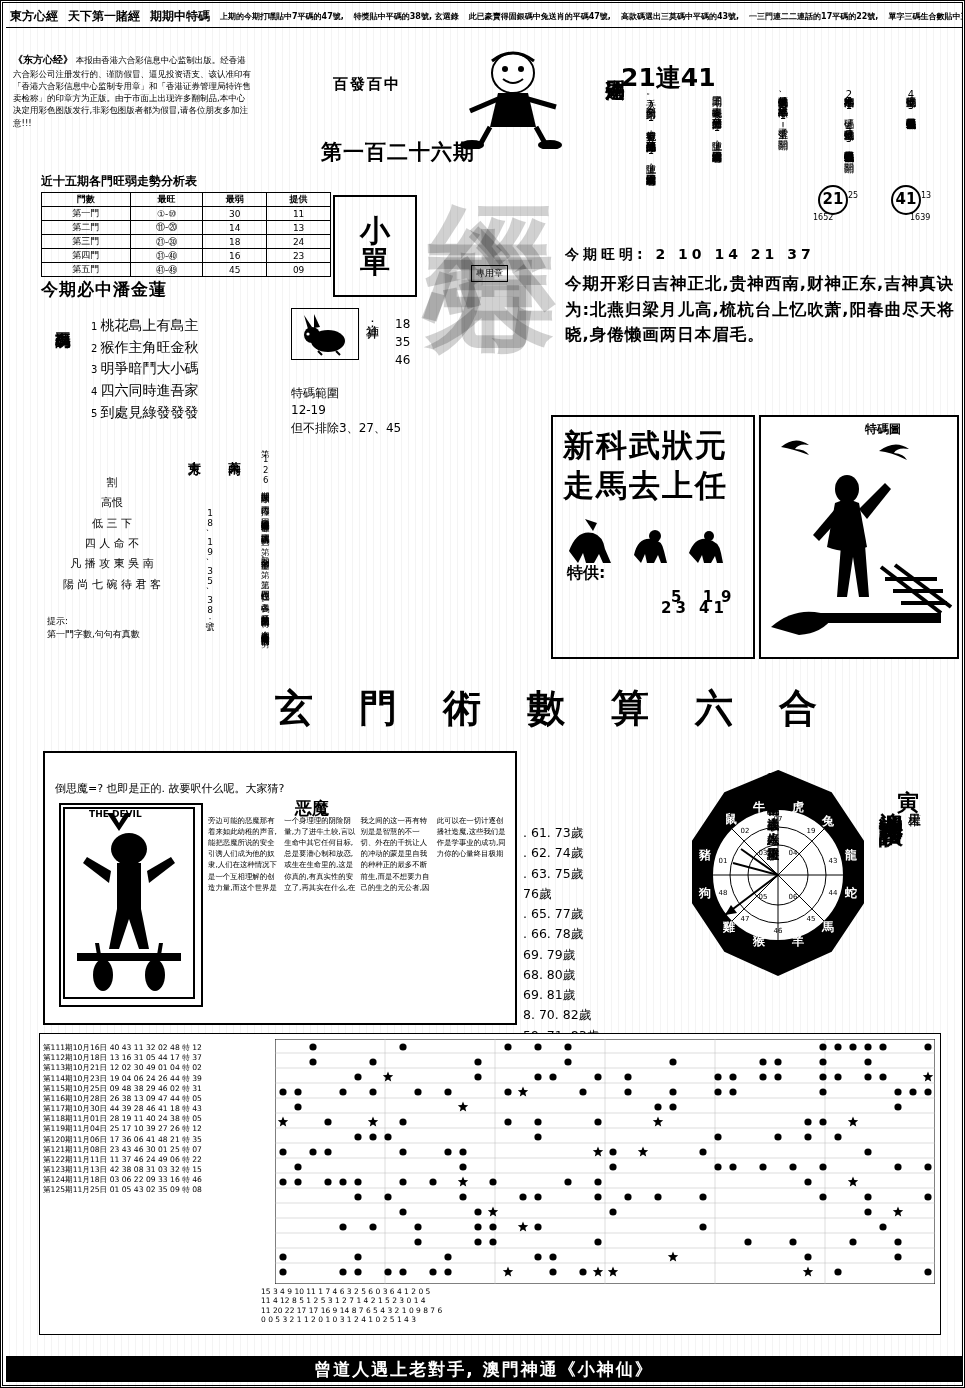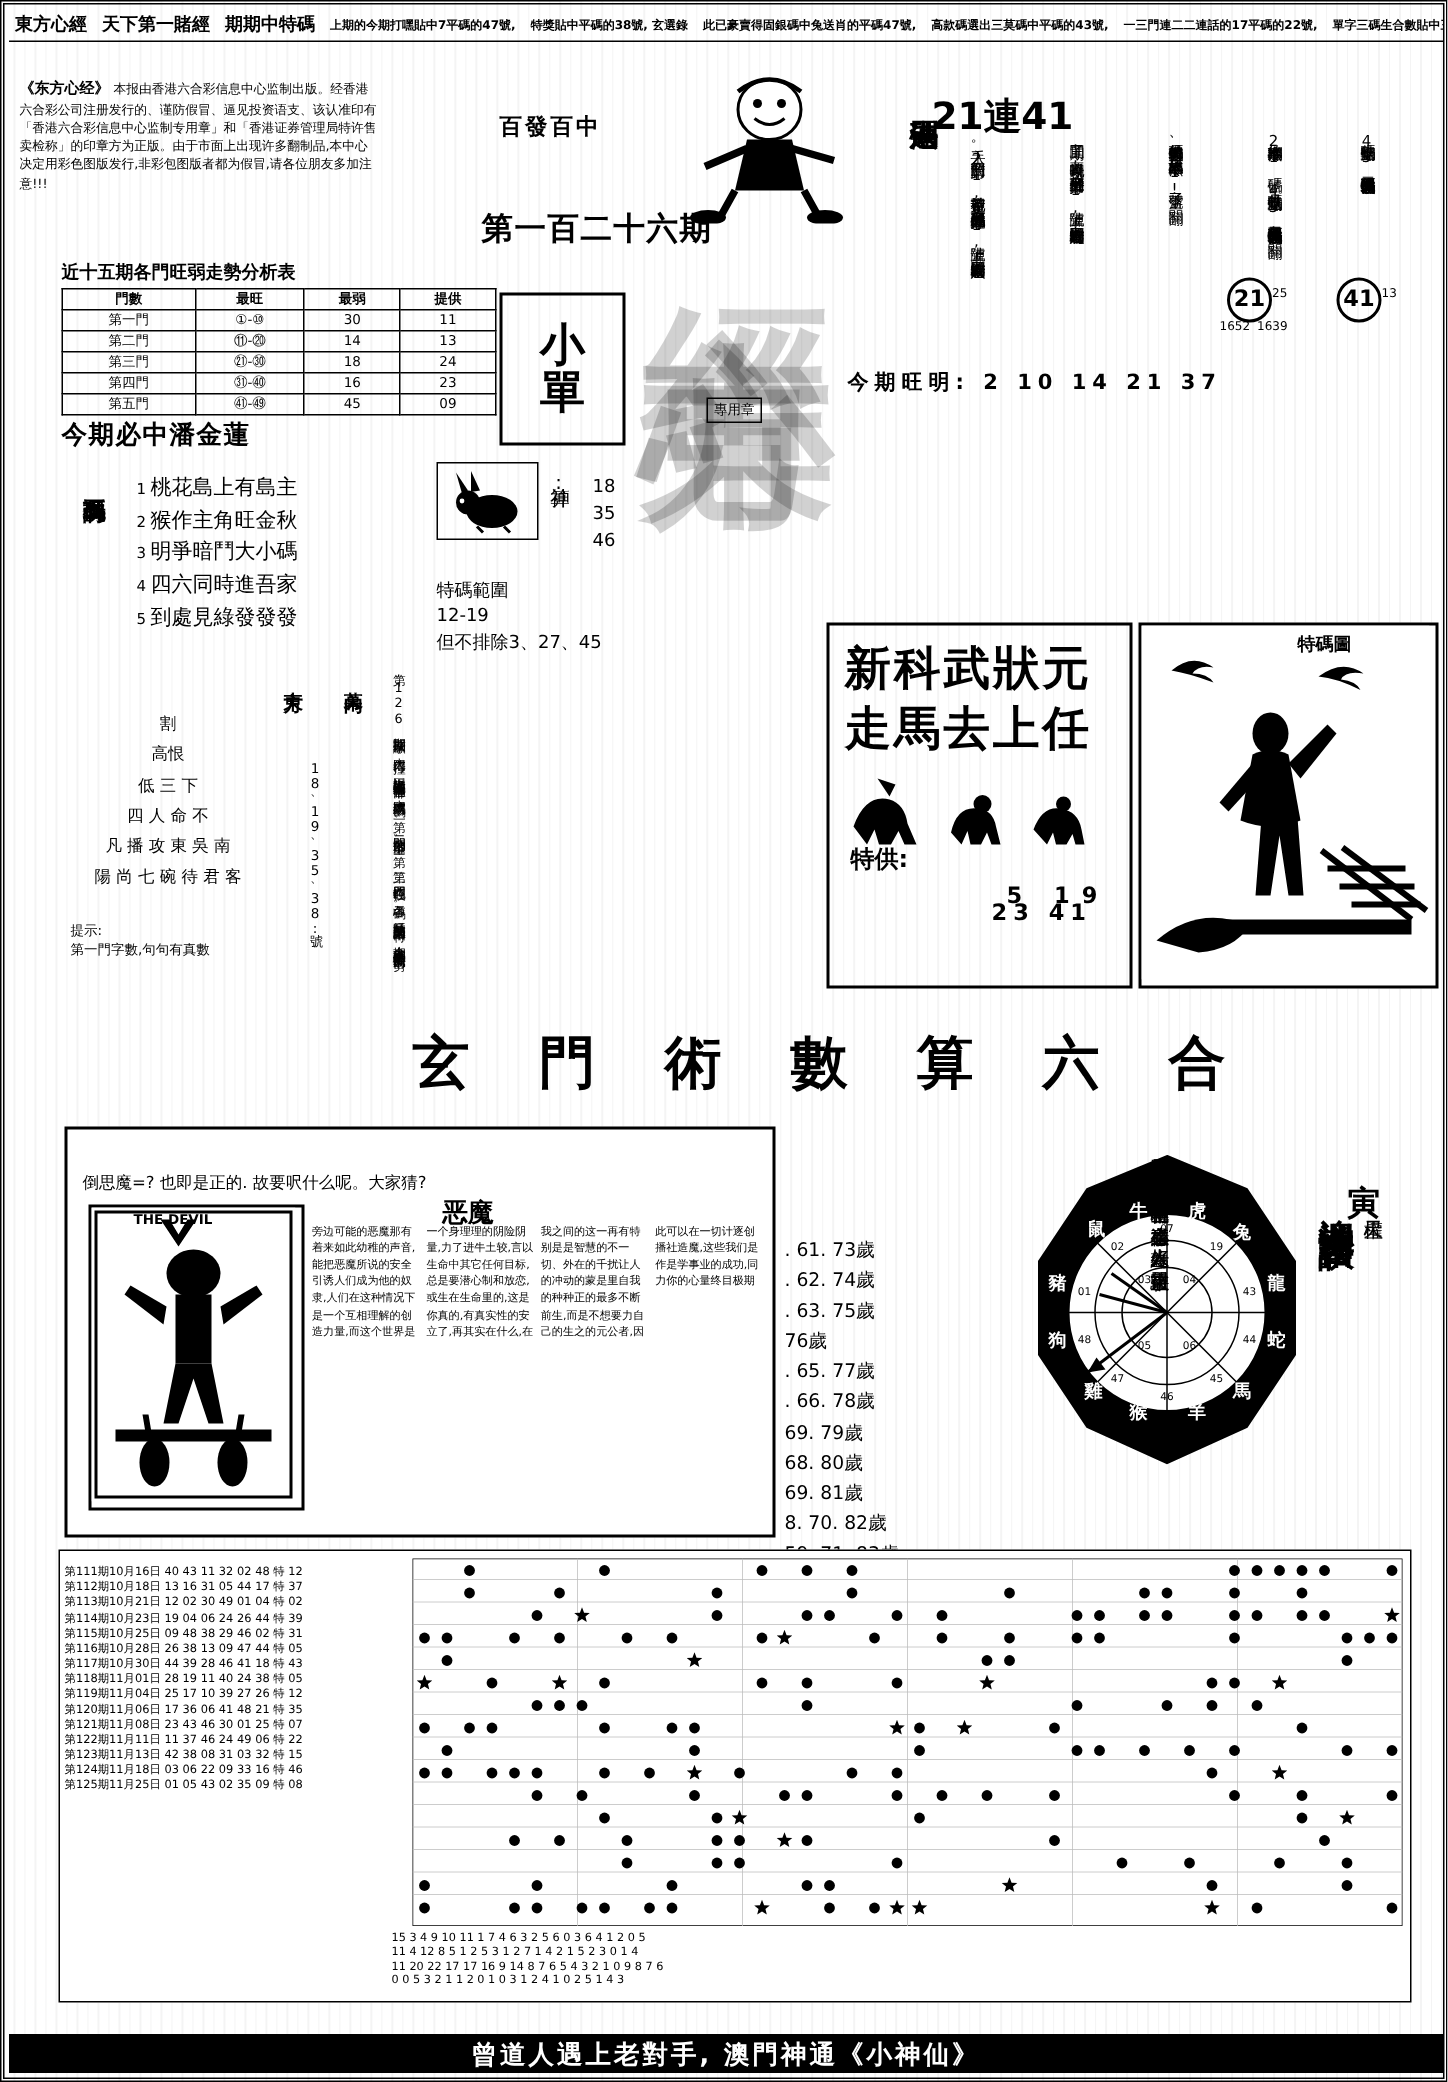--- a/index.html
+++ b/index.html
@@ -84,21 +84,21 @@
   #rcol3{left:772px;top:86px;font-size:10px;line-height:1.45;}
   #rcol4{left:838px;top:86px;font-size:10px;line-height:1.45;}
   #rcol5{left:900px;top:86px;font-size:10px;line-height:1.45;}
   .bigball{position:absolute;width:26px;height:26px;border:2px solid #000;border-radius:50%;
     font-size:15px;font-weight:bold;text-align:center;line-height:24px;}
   #ball1{left:815px;top:182px;}
   #ball2{left:888px;top:182px;}
   #ballnote1{left:845px;top:188px;font-size:8px;}
   #ballnote2{left:918px;top:188px;font-size:8px;}
   #ballsub1{left:810px;top:210px;font-size:8px;}
-  #ballsub2{left:835px;top:210px;font-size:8px;}
+  #ballsub2{left:907px;top:210px;font-size:8px;}
   #wangma{left:562px;top:243px;font-size:14px;font-weight:bold;letter-spacing:4px;}
   #fortune{left:562px;top:268px;width:395px;font-size:16.5px;line-height:1.55;font-weight:bold;letter-spacing:1px;}
   
   #wzBox{left:548px;top:412px;width:200px;height:240px;border:2px solid #000;}
   #wzT1{left:560px;top:422px;font-size:31px;font-weight:bold;letter-spacing:2px;}
   #wzT2{left:560px;top:462px;font-size:31px;font-weight:bold;letter-spacing:2px;}
   #wzTe{left:564px;top:560px;font-size:16px;font-weight:bold;}
   #wzN1{left:668px;top:585px;font-size:15px;font-weight:bold;letter-spacing:8px;}
   #wzN2{left:658px;top:596px;font-size:15px;font-weight:bold;letter-spacing:4px;}
   
@@ -291,20 +291,21 @@
   <div class="bigball" id="ball2">41</div>
   <div class="abs" id="ballnote1">25</div>
   <div class="abs" id="ballnote2">13</div>
   <div class="abs" id="ballsub1">1652</div>
   <div class="abs" id="ballsub2">1639</div>
 
   <div class="abs" id="wangma">
     <span>今期旺明:</span>
     <span>2    10    14    21    37</span>
   </div>
+  <div class="abs" id="fortune">今期开彩日吉神正北,贵神西南,财神正东,吉神真诀为:北燕归梁月儿高,梳杭台上忆吹萧,阳春曲尽天将晓,身倦懒画两日本眉毛。</div>
 
   <div class="abs" id="wzBox"></div>
   <div class="abs" id="wzT2">走馬去上任</div>
   <div class="abs" id="wzT1">新科武狀元</div>
   <svg class="abs" style="left:556px;top:500px;" width="190" height="70">
     <path d="M10 48 q8 -22 24 -18 q10 3 12 16 l6 14 h-8 l-4 -9 -5 9 h-8 l-3 -10 -5 10 z" fill="#000"></path>
     <path d="M34 28 l-8 -12 l12 4 z" fill="#000"></path>
     <path d="M75 52 q4 -18 18 -16 q10 1 12 12 l3 12 h-6 l-3 -8 -4 8 h-7 l-2 -9 -4 9 z" fill="#000"></path>
     <circle cx="96" cy="33" r="6" fill="#000"></circle>
     <path d="M130 50 q6 -16 18 -14 q12 2 14 14 l2 10 h-6 l-2 -7 -4 7 h-7 l-2 -8 -4 8 z" fill="#000"></path>

